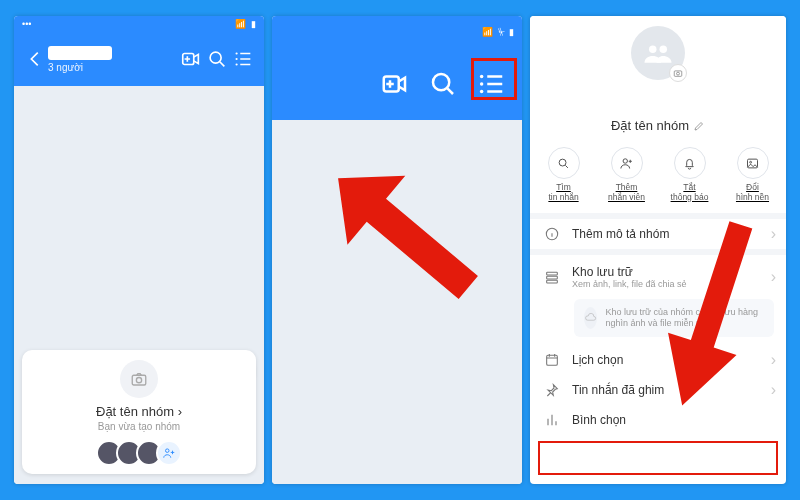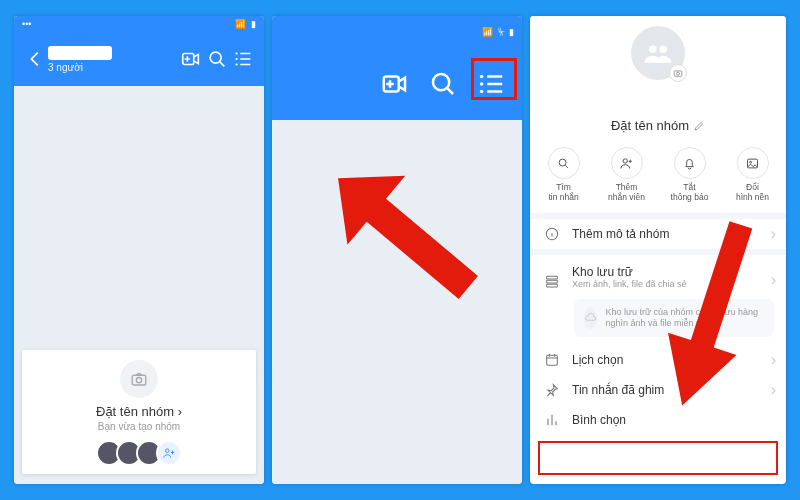--- a/index.html
+++ b/index.html
@@ -61,21 +61,21 @@
   .p1 .title-area { display:flex; flex-direction:column; color:#fff; flex:1; }
   .p1 .title-main { background:#fff; color:#333; border-radius:3px; padding:1px 6px; width:64px; height:14px; font-size:10px; }
   .p1 .title-sub { font-size: 10px; opacity:.9; margin-top:2px; }
   .joinrow { position:absolute; top:270px; left:0; right:0; display:flex; justify-content:center; align-items:center; gap:6px; }
   .avatars-mini { display:flex; }
   .avatars-mini .a { width:20px;height:20px;border-radius:50%; background:#555; border:2px solid #e9eef4; margin-left:-6px; }
   .avatars-mini .a:first-child{margin-left:0;}
   .joinpill { background:#fff; border-radius:12px; padding:4px 12px; font-size:10px; color:#555; }
   .card1 {
     position:absolute; bottom:10px; left:8px; right:8px;
-    background:#fff; border-radius:2px; padding:10px 8px 8px;
+    background:#fff; border-radius:10px; padding:10px 8px 8px;
     box-shadow:0 1px 4px rgba(0,0,0,.12);
     text-align:center;
   }
   .camcircle { width:38px;height:38px;border-radius:50%;background:#f0f2f6;display:inline-flex;align-items:center;justify-content:center;margin-bottom:6px;}
   .camcircle svg{width:18px;height:18px;stroke:#aaa;fill:none;stroke-width:1.8;}
   .card1 .gname { font-size:13px; color:#333; font-weight:500; }
   .card1 .gsub { font-size:10px; color:#999; margin-top:2px; margin-bottom:8px;}
   .avrow { display:flex; justify-content:center; gap:-4px; }
   .avrow .a { width:26px;height:26px;border-radius:50%;background:#556;border:2px solid #fff;margin-left:-6px;}
   .avrow .a:first-child{margin-left:0;}
@@ -101,21 +101,21 @@
   .p3 .header .back3 { position:absolute; left:8px; }
   .p3 .body { background:#fff; height:calc(100% - 38px); overflow:hidden; }
   .groupavatar { display:flex; flex-direction:column; align-items:center; padding:10px 0 8px;gap:32px; }
   .gav { width:54px;height:54px;border-radius:50%;background:#e3e7ec;display:flex;align-items:center;justify-content:center;position:relative;}
   .gav svg{width:30px;height:22px;fill:#fff;}
   .gav .camdot{position:absolute;bottom:-2px;right:-2px;width:18px;height:18px;border-radius:50%;background:#fff;border:1px solid #ddd;display:flex;align-items:center;justify-content:center;}
   .gav .camdot svg{width:10px;height:10px;stroke:#666;fill:none;stroke-width:1.5;}
   .gname3 { font-size:13px; color:#333; font-weight:500; margin-top:6px; display:flex;align-items:center;gap:4px;}
   .gname3 svg{width:12px;height:12px;stroke:#888;fill:none;stroke-width:1.6;}
   .quickrow { display:flex; justify-content:space-around; padding:6px 2px 10px; }
-  .quick { display:flex; flex-direction:column; align-items:center; width:25%; }
+  .quick { display:flex; flex-direction:column; align-items:center; width:25%;text-decoration:underline; }
   .quick .qi { width:32px;height:32px;border-radius:50%;border:1px solid #e0e4ea;display:flex;align-items:center;justify-content:center;}
   .quick .qi svg{width:15px;height:15px;stroke:#555;fill:none;stroke-width:1.6;}
   .quick .ql { font-size:8.5px; color:#555; text-align:center; line-height:1.15; margin-top:4px; white-space:pre-line;}
   .sep { height:6px; background:#f3f5f8; }
   .listitem { display:flex; align-items:center; padding:10px 12px; gap:10px; font-size:12px; color:#333; position:relative;}
   .listitem.small { padding:7px 12px; }
   .listitem .li-icon { width:20px; display:flex; align-items:center; justify-content:center;}
   .listitem .li-icon svg { width:16px;height:16px;stroke:#777;fill:none;stroke-width:1.6;}
   .listitem .chev { position:absolute; right:10px; color:#ccc; font-size:16px;}
   .listitem .sub { font-size:9px; color:#999; }
@@ -335,21 +335,21 @@
             <circle cx="12" cy="12" r="8.5"></circle>
             <path d="M12 8h.01M12 11v5"></path>
           </svg>
         </span>
       <span>Thêm mô tả nhóm</span>
       <span class="chev">›</span>
     </div>
 
     <div class="sep"></div>
 
-    <div class="listitem" style="align-items:flex-end;">
+    <div class="listitem" style="align-items:center;">
       <span class="li-icon">
           <svg viewBox="0 0 24 24">
             <rect x="4" y="5" width="16" height="4" rx="1"></rect>
             <rect x="4" y="11" width="16" height="4" rx="1"></rect>
             <rect x="4" y="17" width="16" height="4" rx="1"></rect>
           </svg>
         </span>
       <div style="display:flex;flex-direction:column;">
         <span>Kho lưu trữ</span>
         <span class="sub">Xem ảnh, link, file đã chia sẻ</span>

